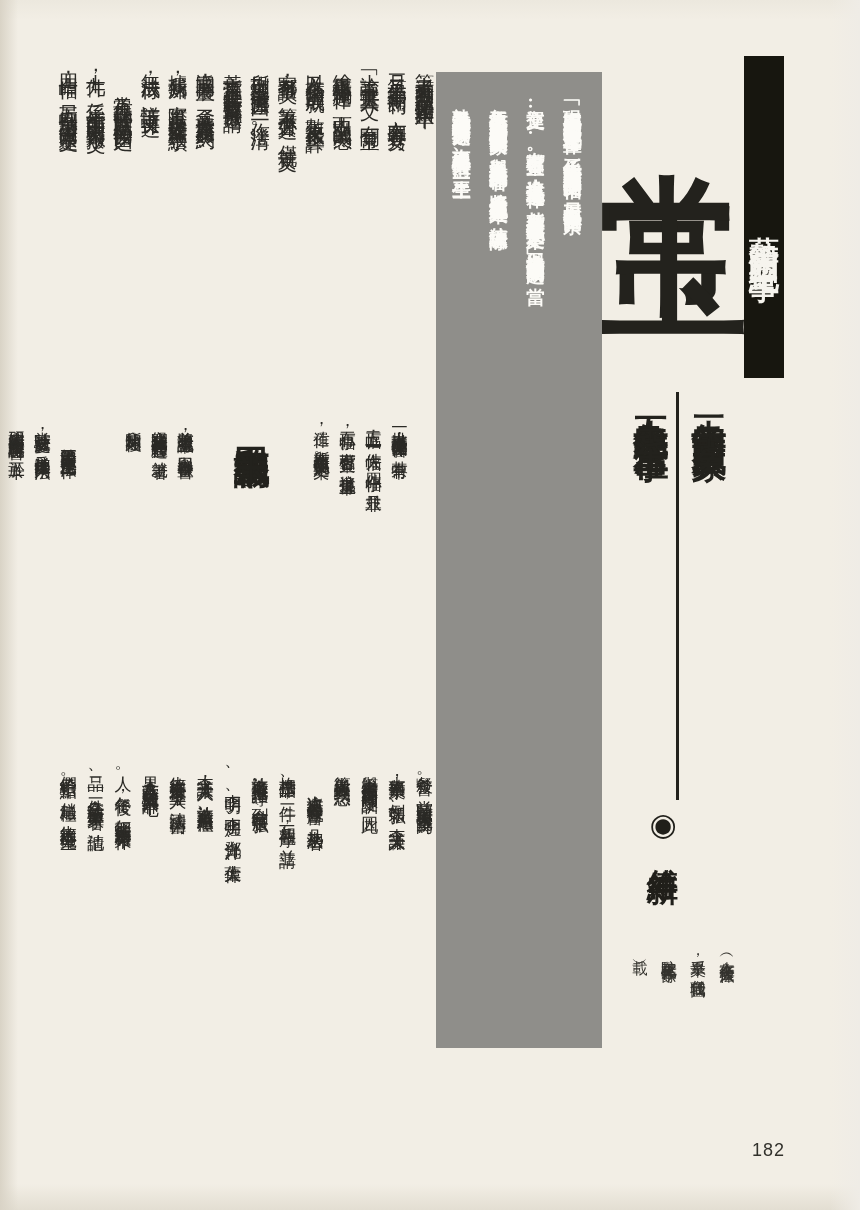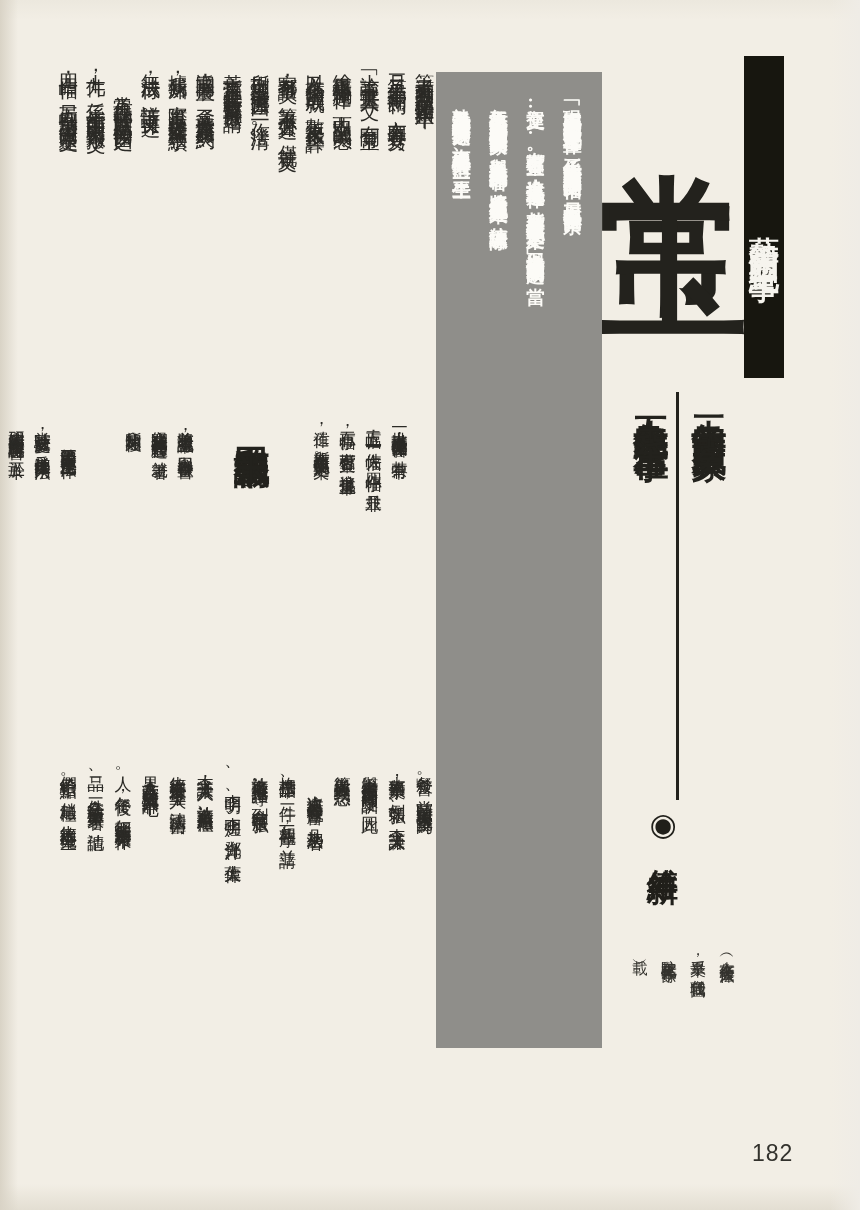--- a/index.html
+++ b/index.html
@@ -93,21 +93,21 @@
     color:#23221d;
   }
   .block-b .part3{margin-right:13px;}
   .block-c{
     position:absolute;left:53px;top:763px;width:385px;height:318px;
     font-size:17px;letter-spacing:1.5px;line-height:27.4px;
   }
   .page-number{
     position:absolute;left:752px;top:1140px;
     font-family:"Liberation Sans","DejaVu Sans",sans-serif;
-    font-size:23px;letter-spacing:1px;color:#32312c;
+    font-size:18px;letter-spacing:1px;color:#32312c;
   }
 </style>
 </head>
 <body>
 
 <div class="page">
 
   <div class="black-tag v">
     <span>藝術圈紀事</span>
   </div>

